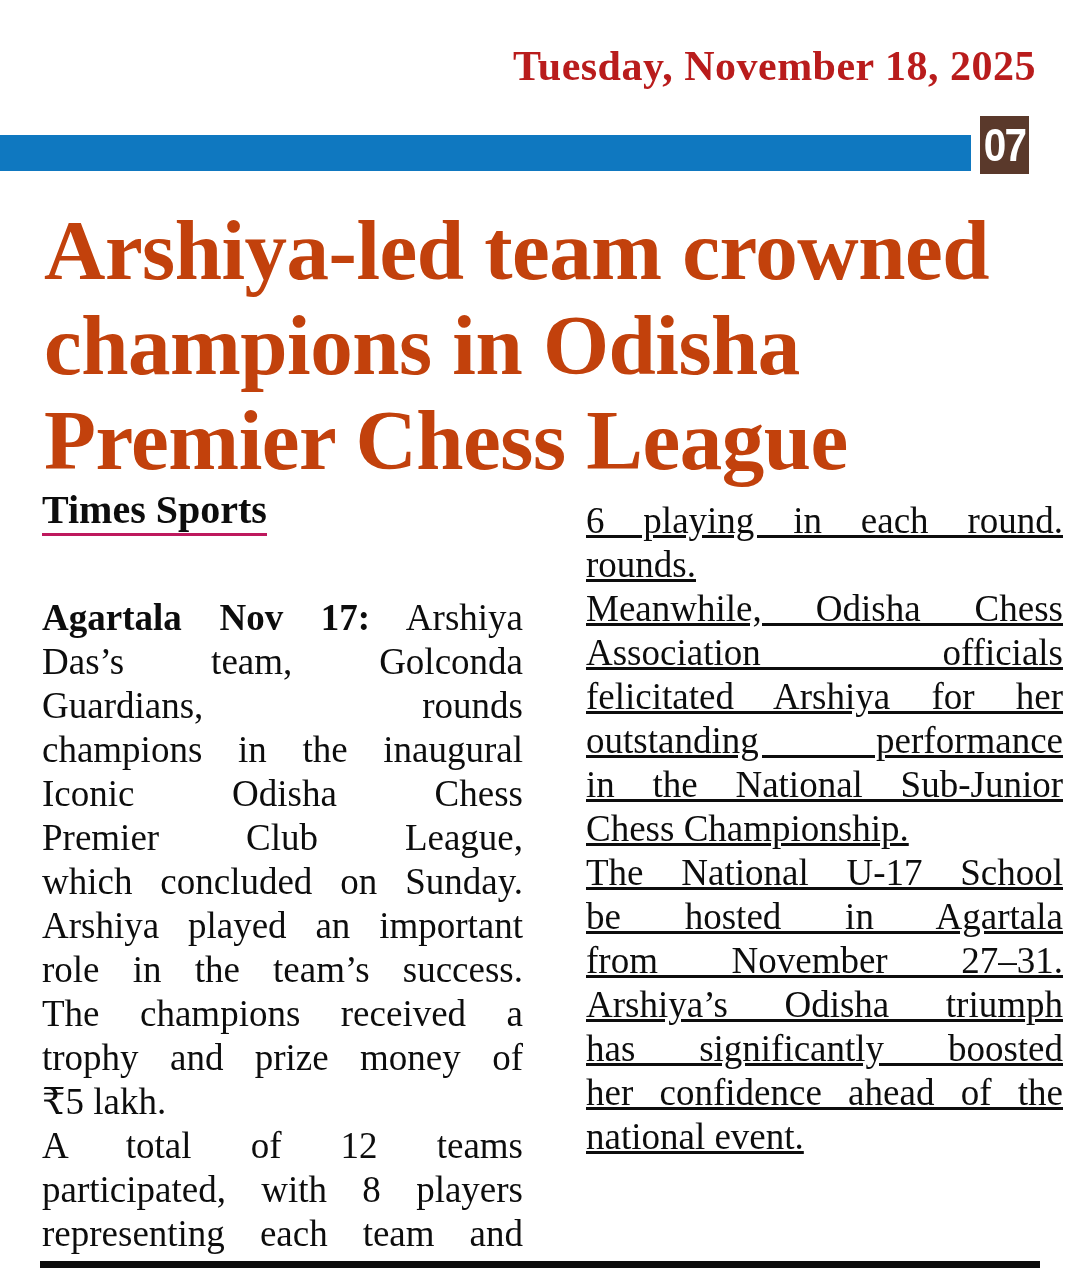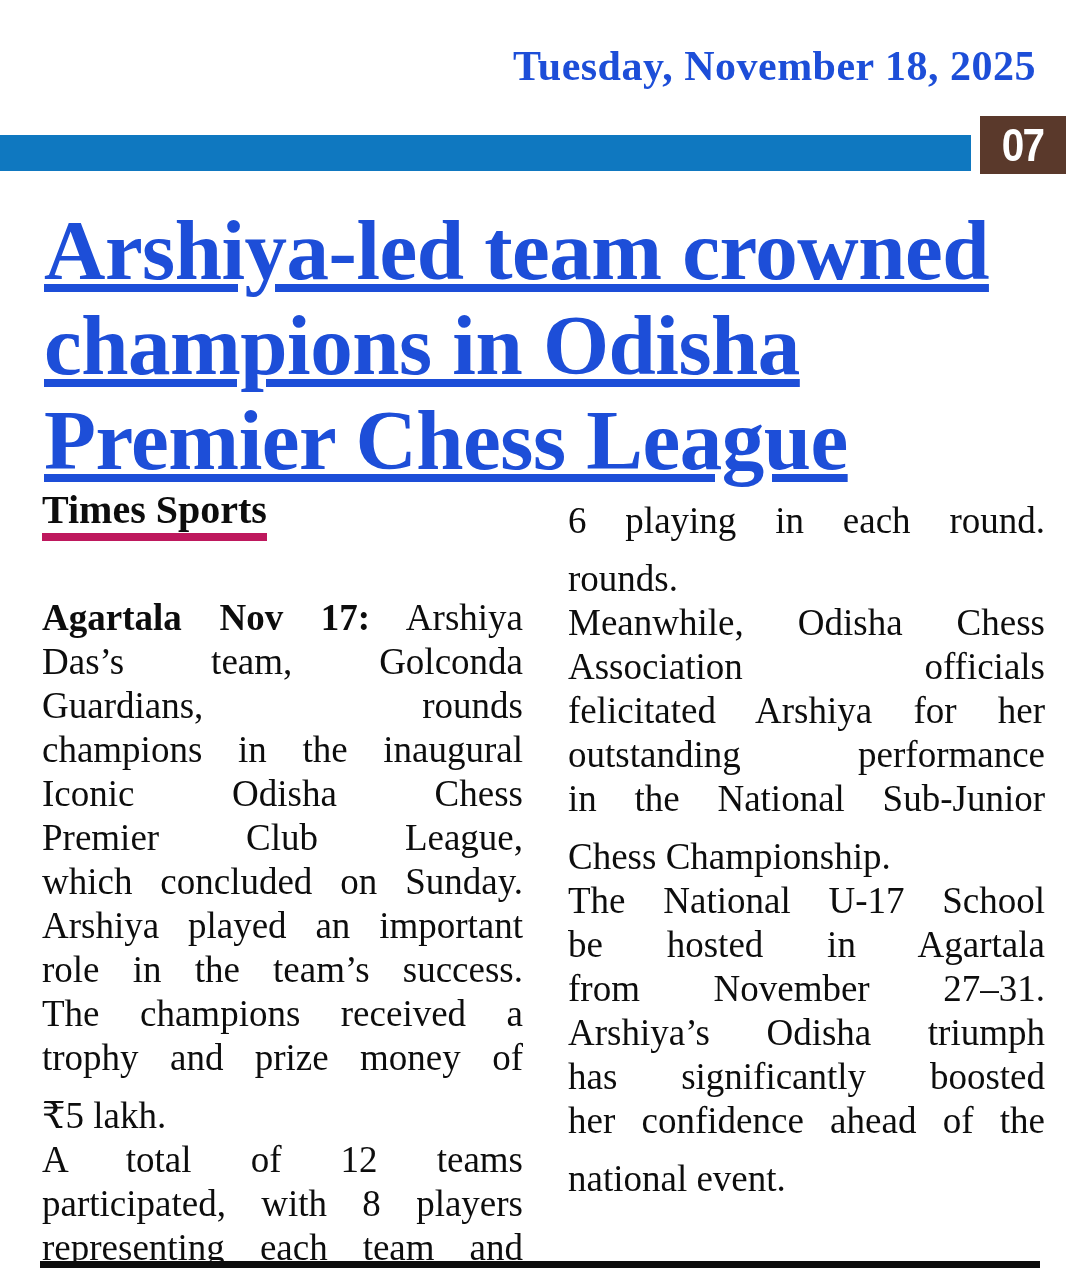--- a/index.html
+++ b/index.html
@@ -12,39 +12,39 @@
     font-family: "Liberation Serif", "DejaVu Serif", serif;
     color: #111111;
   }
 
   .edition-date {
     position: absolute;
     top: 42px;
     right: 32px;
     font-size: 42px;
     font-weight: bold;
-    color: #1d4ed8;
+    color: #b91c1c;
     letter-spacing: 0.5px;
     white-space: nowrap;
   }
 
   .divider-bar {
     position: absolute;
     left: 0;
     top: 135px;
     width: 971px;
     height: 36px;
     background: var(--bar-blue, #0f78c0);
   }
 
   .page-badge {
     position: absolute;
     left: 980px;
     top: 116px;
-    width: 86px;
+    width: 49px;
     height: 58px;
     background: var(--badge-brown, #5a392b);
     display: flex;
     align-items: center;
     justify-content: center;
   }
   .page-badge-num {
     color: #ffffff;
     font-family: "Liberation Sans", sans-serif;
     font-weight: bold;
@@ -52,64 +52,62 @@
     letter-spacing: -2px;
     transform: scaleX(0.88);
     line-height: 1;
   }
 
   .headline {
     position: absolute;
     left: 44px;
     top: 203px;
     width: 1000px;
-    color: #1d4ed8;
-    text-decoration: underline;
+    color: #c2410c;
   }
   .hline {
     font-size: 85px;
     line-height: 95px;
     font-weight: bold;
     white-space: nowrap;
     letter-spacing: -0.5px;
   }
 
   .byline {
     position: absolute;
     left: 42px;
     top: 490px;
     font-size: 40px;
     font-weight: bold;
     color: #0d0d0d;
-    border-bottom: 8px solid #be185d;
+    border-bottom: 3px solid #be185d;
     padding-bottom: 3px;
     line-height: 1.0;
   }
 
   .col {
     position: absolute;
     color: #0d0d0d;
   }
   .col-left  { left: 42px;  top: 596px; width: 481px; }
-  .col-right { left: 568px; top: 499px; width: 477px; }
+  .col-right { left: 586px; top: 499px; width: 477px; text-decoration: underline; }
 
   .tline {
     height: 44px;
     line-height: 44px;
     font-size: 37px;
     text-align: justify;
     text-align-last: justify;
     text-justify: inter-word;
     white-space: normal;
     overflow: hidden;
   }
   .tline.end {
     text-align: left;
     text-align-last: left;
-    margin-top: 14px;
   }
   .tline b { font-weight: bold; }
 
   .bottom-rule {
     position: absolute;
     left: 40px;
     top: 1261px;
     width: 1000px;
     height: 7px;
     background: #0d0d0d;

